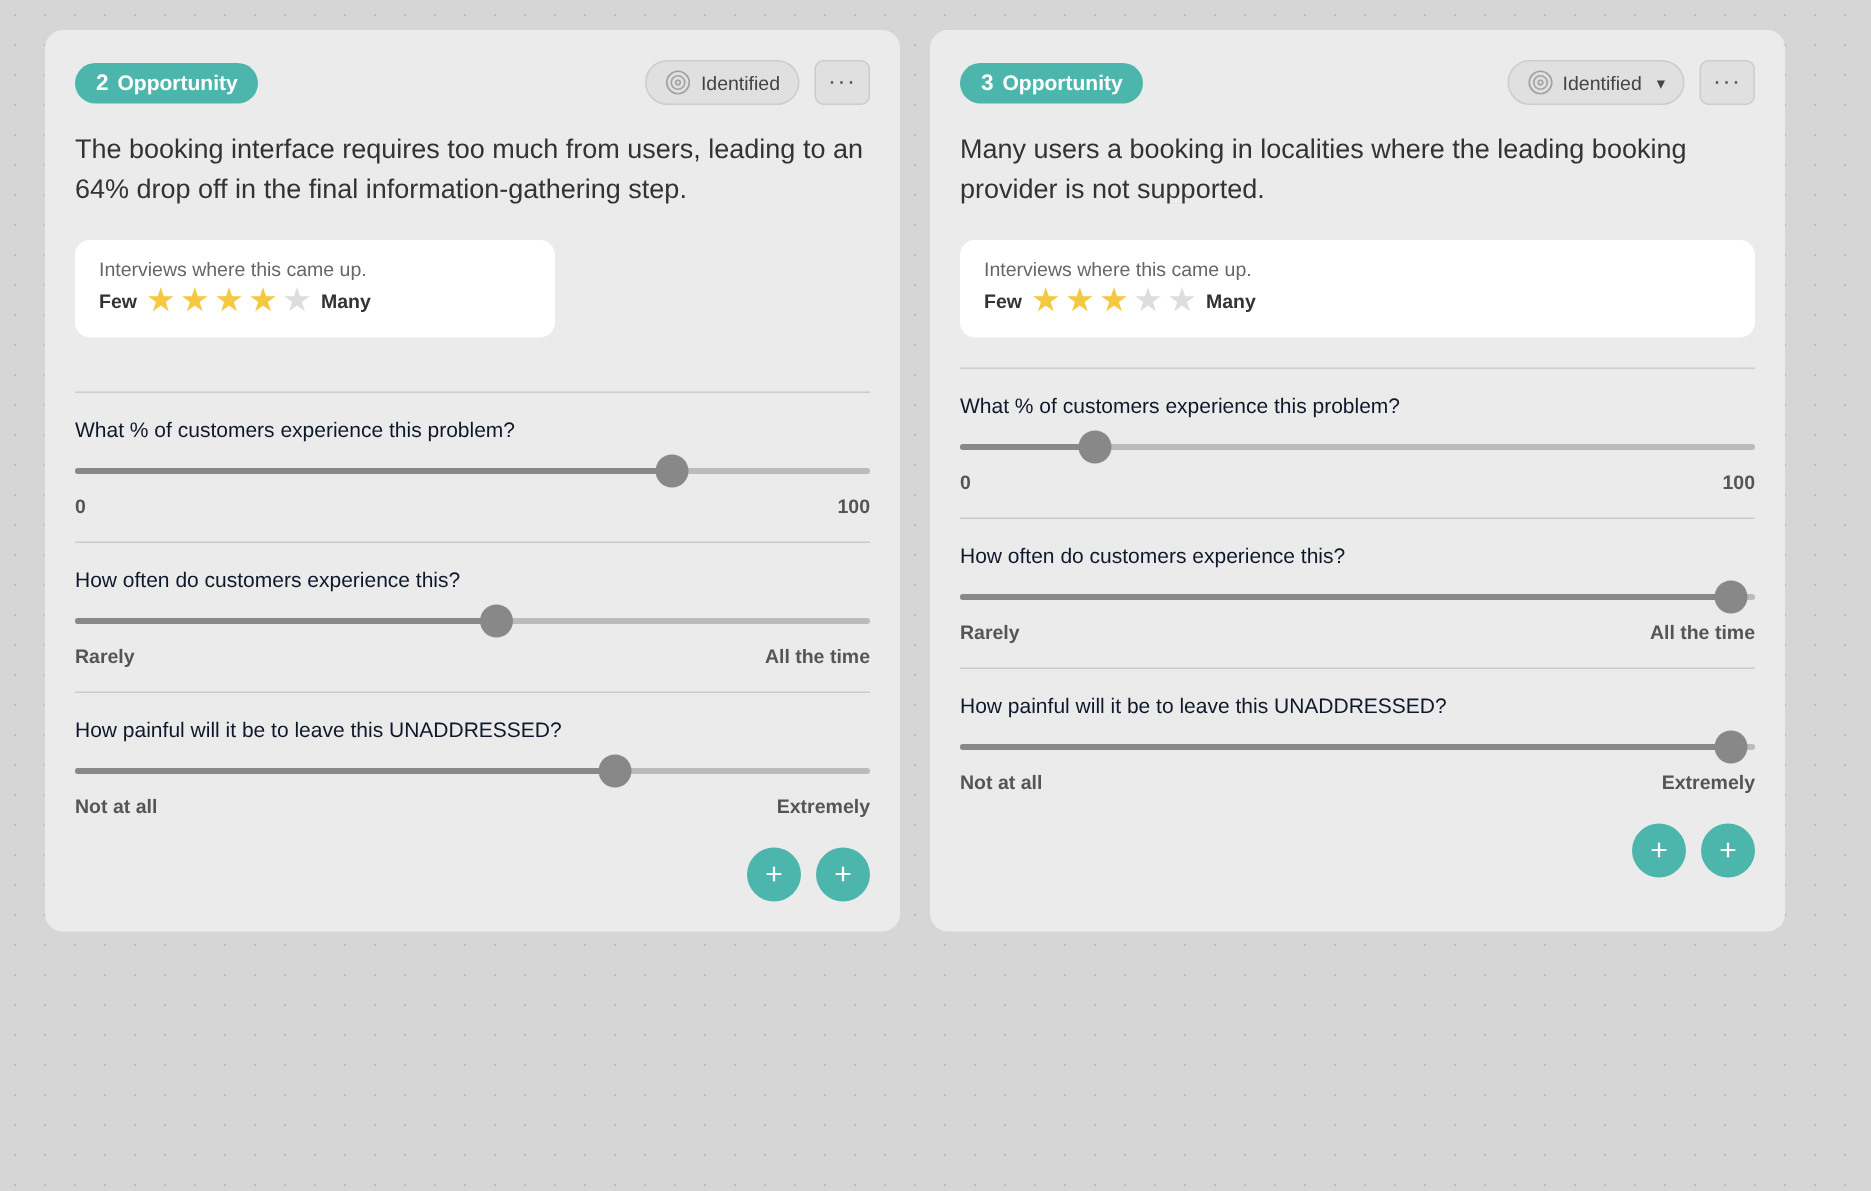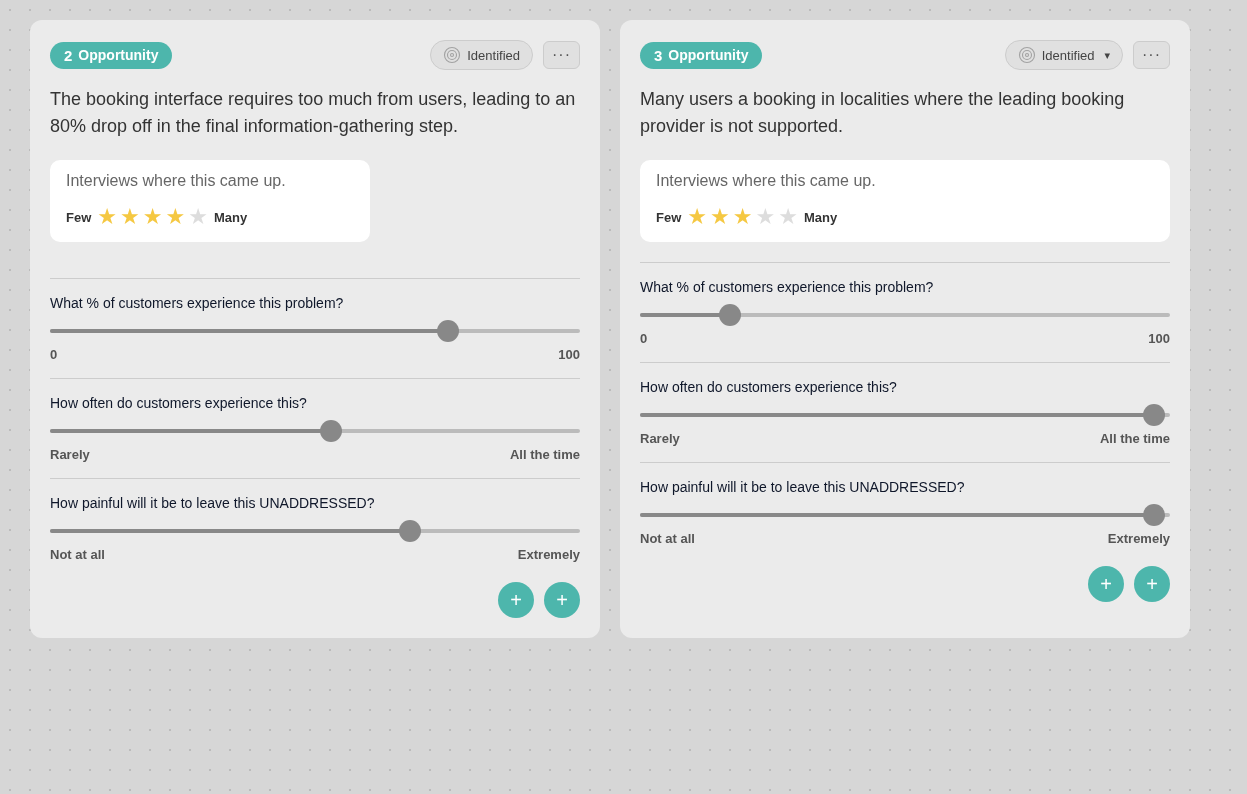--- a/index.html
+++ b/index.html
@@ -59,21 +59,20 @@
       font-weight: 600;
     }
 
     .badge-num {
       font-weight: 700;
       font-size: 15px;
     }
 
     .card-header-right {
       display: flex;
-      align-items: center;
       gap: 10px;
     }
 
     .status-pill {
       display: flex;
       align-items: center;
       gap: 6px;
       background: #e0e0e0;
       border-radius: 20px;
       padding: 5px 12px;
@@ -125,23 +124,23 @@
     .interviews-box {
       background: white;
       border-radius: 10px;
       padding: 12px 16px;
       margin-bottom: 20px;
       display: inline-block;
       min-width: 320px;
     }
 
     .interviews-label {
-      font-size: 16px;
+      font-size: 13px;
       color: #666;
-      margin-bottom: 14px;
+      margin-bottom: 0;
     }
 
     .star-row {
       display: flex;
       align-items: center;
       gap: 6px;
     }
 
     .star-label {
       font-size: 13px;
@@ -277,21 +276,21 @@
             <path d="M12 2C6.48 2 2 6.48 2 12s4.48 10 10 10 10-4.48 10-10S17.52 2 12 2z"></path>
             <path d="M12 6c-3.31 0-6 2.69-6 6s2.69 6 6 6 6-2.69 6-6-2.69-6-6-6z"></path>
             <path d="M12 10c-1.1 0-2 .9-2 2s.9 2 2 2 2-.9 2-2-.9-2-2-2z"></path>
           </svg>
           <span>Identified</span>
         </div>
         <button class="more-btn">···</button>
       </div>
     </div>
 
-    <p class="card-body-text">The booking interface requires too much from users, leading to an 80% drop off in the final information-gathering step.</p>
+    <p class="card-body-text">The booking interface requires too much from users, leading to an 64% drop off in the final information-gathering step.</p>
 
     <div class="interviews-box">
       <div class="interviews-label">Interviews where this came up.</div>
       <div class="star-row">
         <span class="star-label">Few</span>
         <div class="stars">
           <span class="star star-filled">★</span>
           <span class="star star-filled">★</span>
           <span class="star star-filled">★</span>
           <span class="star star-filled">★</span>

